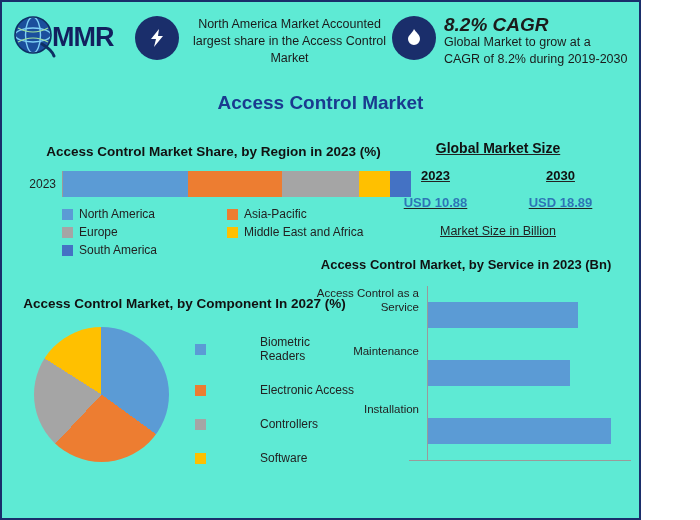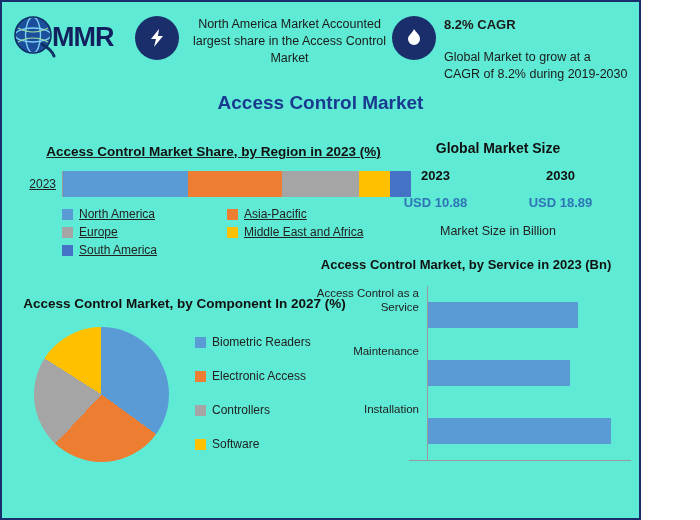--- a/index.html
+++ b/index.html
@@ -71,42 +71,42 @@
   .hl-text {
     font-size: 12.5px;
     line-height: 17px;
     color: #1b1b1b;
     padding-top: 6px;
   }
   .hl-center .hl-text { text-align: center; width: 205px; }
   .hl-right .hl-text { text-align: left; width: 185px; }
   .hl-title {
     font-weight: bold;
-    font-size: 13px;
+    font-size: 19px;
     display: block;
-    margin-bottom: 16px;
+    margin-bottom: 1px;
+    font-style: italic;
   }
 
   
   .main-title {
     text-align: center;
     font-size: 19px;
     font-weight: bold;
     color: #1a3a8f;
     margin-top: 4px;
     margin-bottom: 4px;
   }
 
   
   .region-block {
     position: absolute;
     left: 14px;
     top: 140px;
     width: 395px;
-    text-decoration: underline;
   }
   .block-title {
     text-align: center;
     font-size: 13.5px;
     font-weight: bold;
     color: #111;
     line-height: 19px;
   }
   .region-chart {
     display: flex;
@@ -150,20 +150,21 @@
     flex: 0 0 11px;
   }
 
   
   .gms {
     position: absolute;
     right: 16px;
     top: 138px;
     width: 250px;
     text-align: center;
+    text-decoration: underline;
   }
   .gms-title {
     font-size: 14px;
     font-weight: bold;
     color: #111;
     margin-bottom: 12px;
   }
   .gms-years {
     display: flex;
     justify-content: space-around;
@@ -205,20 +206,21 @@
     flex: 0 0 135px;
   }
   .pie-legend {
     margin-left: 26px;
     margin-top: 14px;
   }
   .pie-legend .legend-item {
     width: auto;
     margin-bottom: 20px;
     font-size: 12px;
+    gap: 48px;
   }
   .pie-legend .swatch { width: 11px; height: 11px; }
 
   
   .service-block {
     position: absolute;
     right: 8px;
     top: 254px;
     width: 330px;
   }

